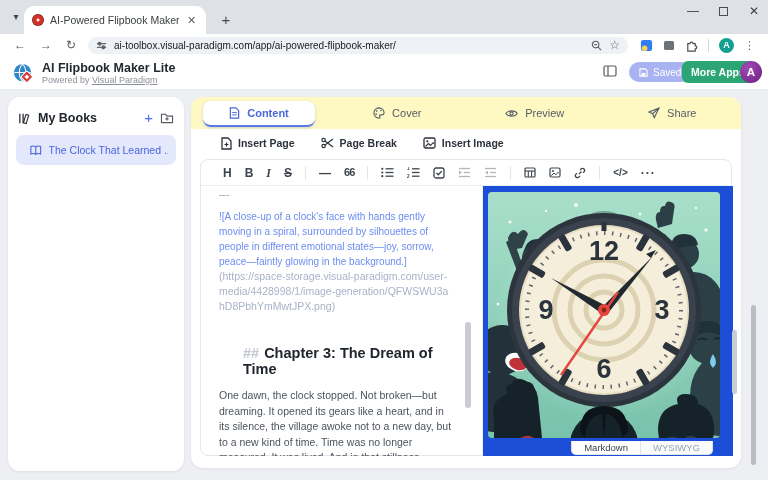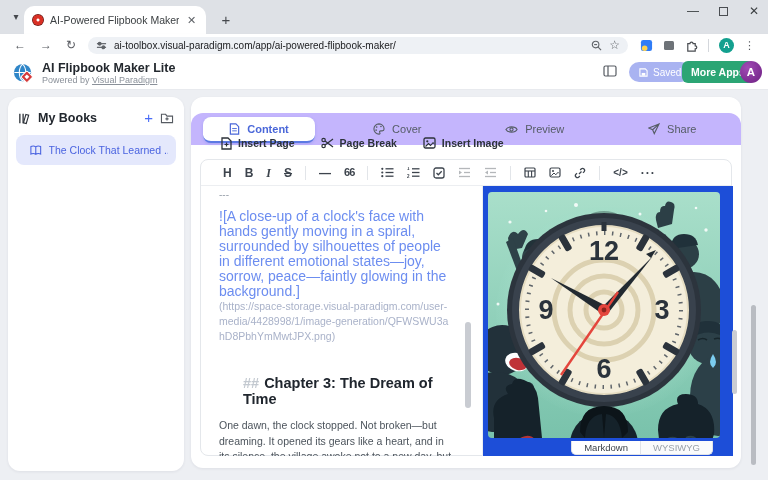--- a/index.html
+++ b/index.html
@@ -44,42 +44,42 @@
   .card { background:#fff; border-radius:12px; box-shadow:0 1px 3px rgba(25,35,60,.07); }
 
   .sidebar { left:8px; top:7px; width:176px; height:374px; }
   .sb-header { position:absolute; left:10px; top:10px; width:156px; height:22px; display:flex; align-items:center; gap:7px; }
   .sb-title { font-size:12.5px; font-weight:bold; color:#22272e; }
   .sb-plus { margin-left:auto; color:#4a6cf7; font-size:15px; line-height:14px; }
   .book-item { position:absolute; left:8px; top:38px; width:160px; height:30px; background:#e4e8fc; border-radius:8px; display:flex; align-items:center; gap:7px; padding:0 8px 0 14px; }
   .book-label { font-size:10.5px; color:#4a63e0; white-space:nowrap; overflow:hidden; }
 
   .maincard { left:191px; top:7px; width:550px; height:371px; }
-  .tabsbar { position:absolute; left:0; top:16px; width:550px; height:32px; background:#c4b5fd; border-radius:12px 12px 0 0; display:flex; }
+  .tabsbar { position:absolute; left:0; top:0; width:550px; height:32px; background:#fef9c3; border-radius:12px 12px 0 0; display:flex; }
   .vtab { flex:1; display:flex; align-items:center; justify-content:center; gap:7px; font-size:11px; color:#555c65; }
   .vtab.active { }
   .vtab-pill { position:absolute; left:12px; top:4px; width:112px; height:26px; background:#fff; border-radius:8px; border-bottom:2px solid #5b79e3; box-shadow:0 1px 3px rgba(70,103,214,.25); display:flex; align-items:center; justify-content:center; gap:7px; font-size:11px; color:#4a67d9; font-weight:bold; }
 
   .insertbar { position:absolute; left:0; top:32px; width:550px; height:28px; display:flex; align-items:center; gap:26px; padding-left:30px; }
   .ins-btn { display:flex; align-items:center; gap:6px; font-size:10.5px; font-weight:bold; color:#2c323a; background:none; border:none; font-family:inherit; }
 
   .editor { position:absolute; left:9px; top:62px; width:532px; height:297px; border:1px solid #e4e7eb; border-radius:8px; background:#fff; }
   .fmt-toolbar { position:absolute; left:0; top:0; width:530px; height:26px; display:flex; align-items:center; gap:13px; padding-left:22px; border-bottom:1px solid #eceef1; }
   .fmt { color:#3d444d; font-size:12px; font-weight:bold; line-height:1; }
   .fmt.italic { font-style:italic; font-family:"Liberation Serif", serif; }
   .fmt.strike { text-decoration:line-through; }
   .fmt.quote { letter-spacing:-1px; font-size:11px; }
   .fmt.dis svg { opacity:.38; }
   .fmt.code { font-size:10px; }
   .fmt.more { letter-spacing:1px; }
   .fmt-sep { width:1px; height:14px; background:#e2e5e9; }
 
   .src-pane { position:absolute; left:0; top:26px; width:281px; height:270px; overflow:hidden; padding:6px 28px 0 18px; }
   .md-frag { font-size:10px; color:#9aa2ac; margin-top:-3px; }
-  .md-img-alt { font-size:14px; line-height:15px; color:#6c8df0; margin-top:9px; }
+  .md-img-alt { font-size:10px; line-height:15px; color:#6c8df0; margin-top:9px; }
   .md-img-url { font-size:10.5px; line-height:15px; color:#a9b2c9; word-break:break-all; }
   .md-h2 { margin-top:31px; font-size:14.5px; font-weight:bold; color:#20262e;margin-left:24px; }
   .md-h2 .hash { color:#c3c9d0; margin-right:5px; }
   .md-para { margin-top:11px; font-size:10.5px; line-height:15.5px; color:#4c545c; }
   .pane-divider { position:absolute; left:281px; top:26px; width:1px; height:270px; background:#eceef1; }
   .scrollthumb { position:absolute; background:#c9ccd2; border-radius:3px; }
 
   .preview-pane { position:absolute; left:282px; top:26px; width:250px; height:270px; background:#1d4ed8; }
   .clock-img { position:absolute; left:5px; top:6px; width:232px; height:246px; border-radius:4px; overflow:hidden; }
 

